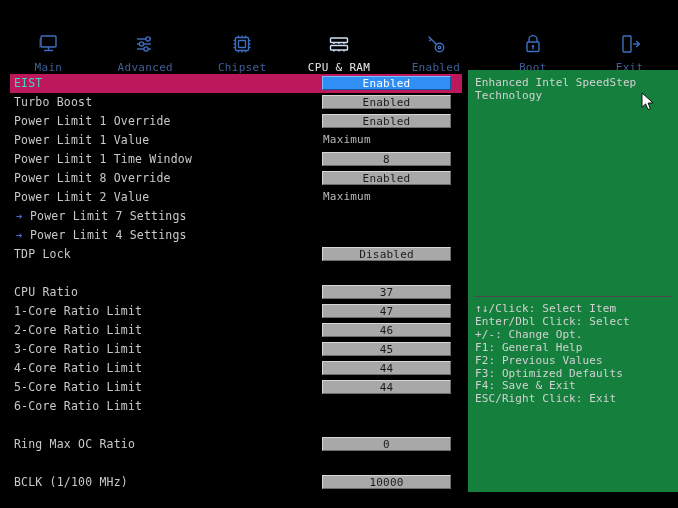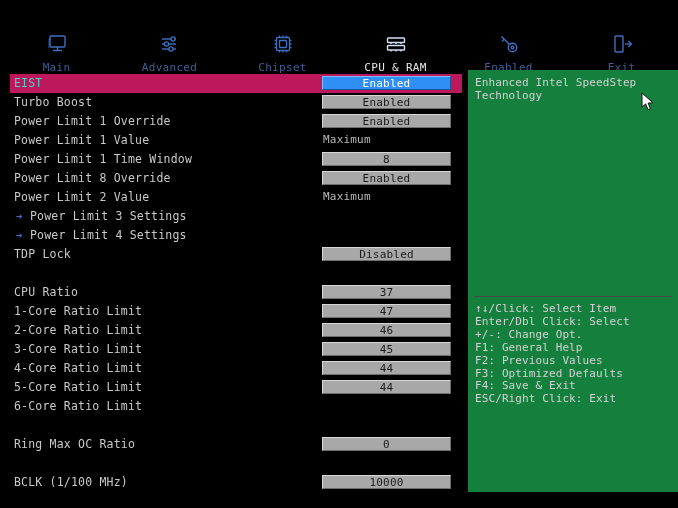--- a/index.html
+++ b/index.html
@@ -238,20 +238,31 @@
       <svg viewBox="0 0 26 26" fill="none" stroke="#3f6fc0" stroke-width="1.4">
         <circle cx="16.5" cy="16.5" r="4.2"></circle>
         <circle cx="16.5" cy="16.5" r="1.3"></circle>
         <path d="M13.6 13.6 L5.5 5.5"></path>
         <path d="M8.2 8.2 l-2 2"></path>
       </svg>
     </span>
     <span class="navlabel">Enabled</span>
   </div>
 
+  <div class="navitem">
+    <span class="navicon">
+      <svg viewBox="0 0 26 26" fill="none" stroke="#3f6fc0" stroke-width="1.4">
+        <path d="M9 11 V8.6 a4 4 0 0 1 8 0 V11"></path>
+        <rect x="7" y="11" width="12" height="9.5" rx="1.2"></rect>
+        <circle cx="13" cy="15.2" r="1.2" fill="#3f6fc0" stroke="none"></circle>
+        <path d="M13 16.2 v2"></path>
+      </svg>
+    </span>
+    <span class="navlabel">Boot</span>
+  </div>
 
   <div class="navitem">
     <span class="navicon">
       <svg viewBox="0 0 26 26" fill="none" stroke="#3f6fc0" stroke-width="1.4">
         <path d="M14 5 H7 a1 1 0 0 0-1 1 v14 a1 1 0 0 0 1 1 h7"></path>
         <path d="M14 5 v16"></path>
         <path d="M16 13 h6"></path>
         <path d="M19.3 10 L22.4 13 L19.3 16"></path>
       </svg>
     </span>
@@ -284,21 +295,21 @@
     <div class="srow">
       <span class="slabel">Power Limit 8 Override</span>
       <span class="sval boxed">Enabled</span>
     </div>
     <div class="srow">
       <span class="slabel">Power Limit 2 Value</span>
       <span class="sval plain">Maximum</span>
     </div>
     <div class="srow sub">
       <span class="sarrow">➔</span>
-      <span class="slabel">Power Limit 3 Settings</span>
+      <span class="slabel">Power Limit 7 Settings</span>
     </div>
     <div class="srow sub">
       <span class="sarrow">➔</span>
       <span class="slabel">Power Limit 4 Settings</span>
     </div>
     <div class="srow">
       <span class="slabel">TDP Lock</span>
       <span class="sval boxed">Disabled</span>
     </div>
     <div class="srow spacer"></div>

